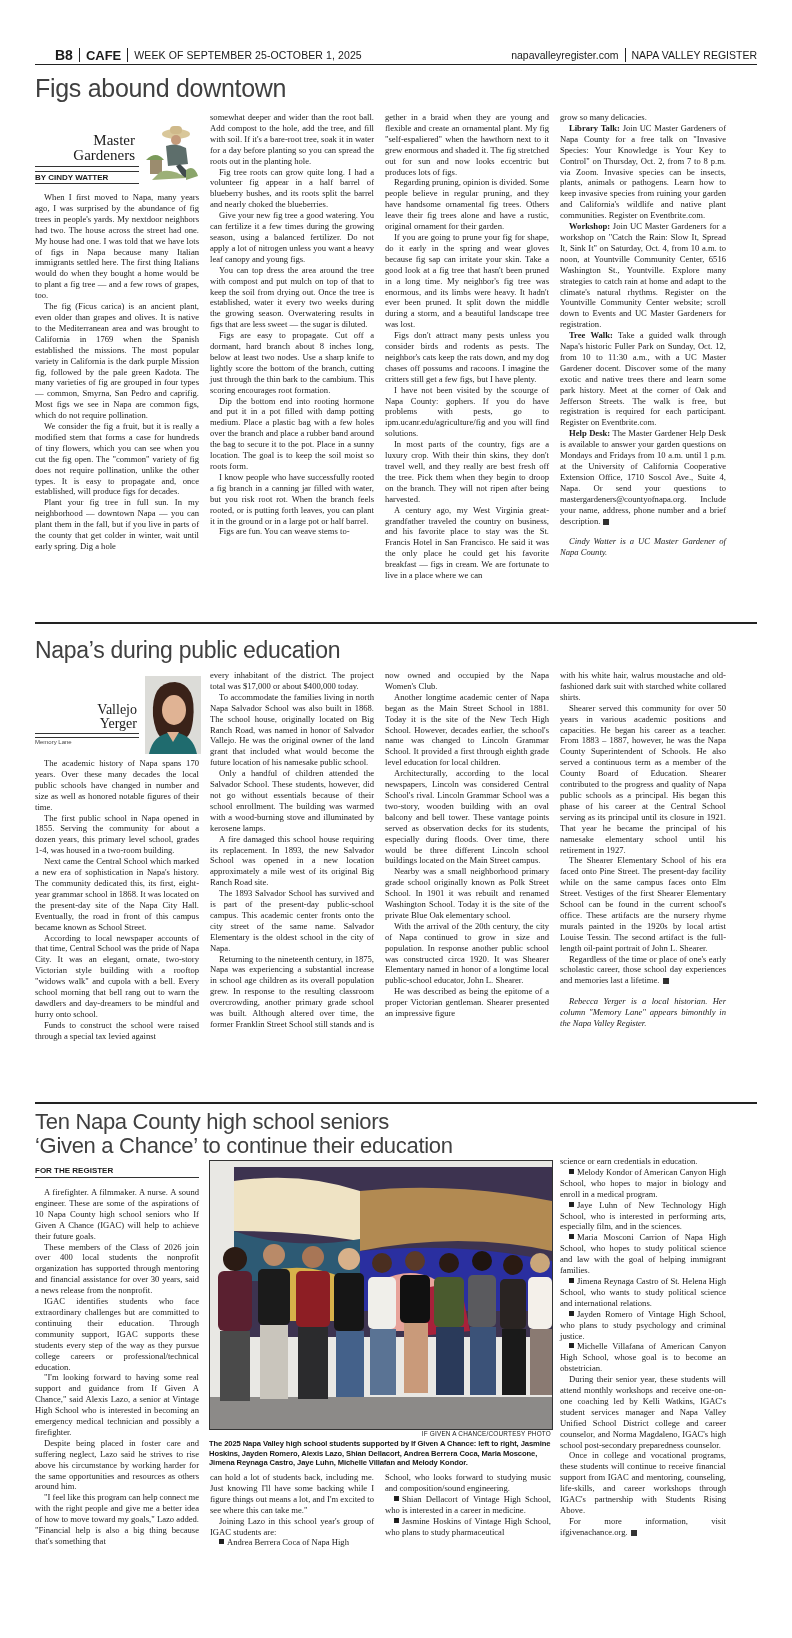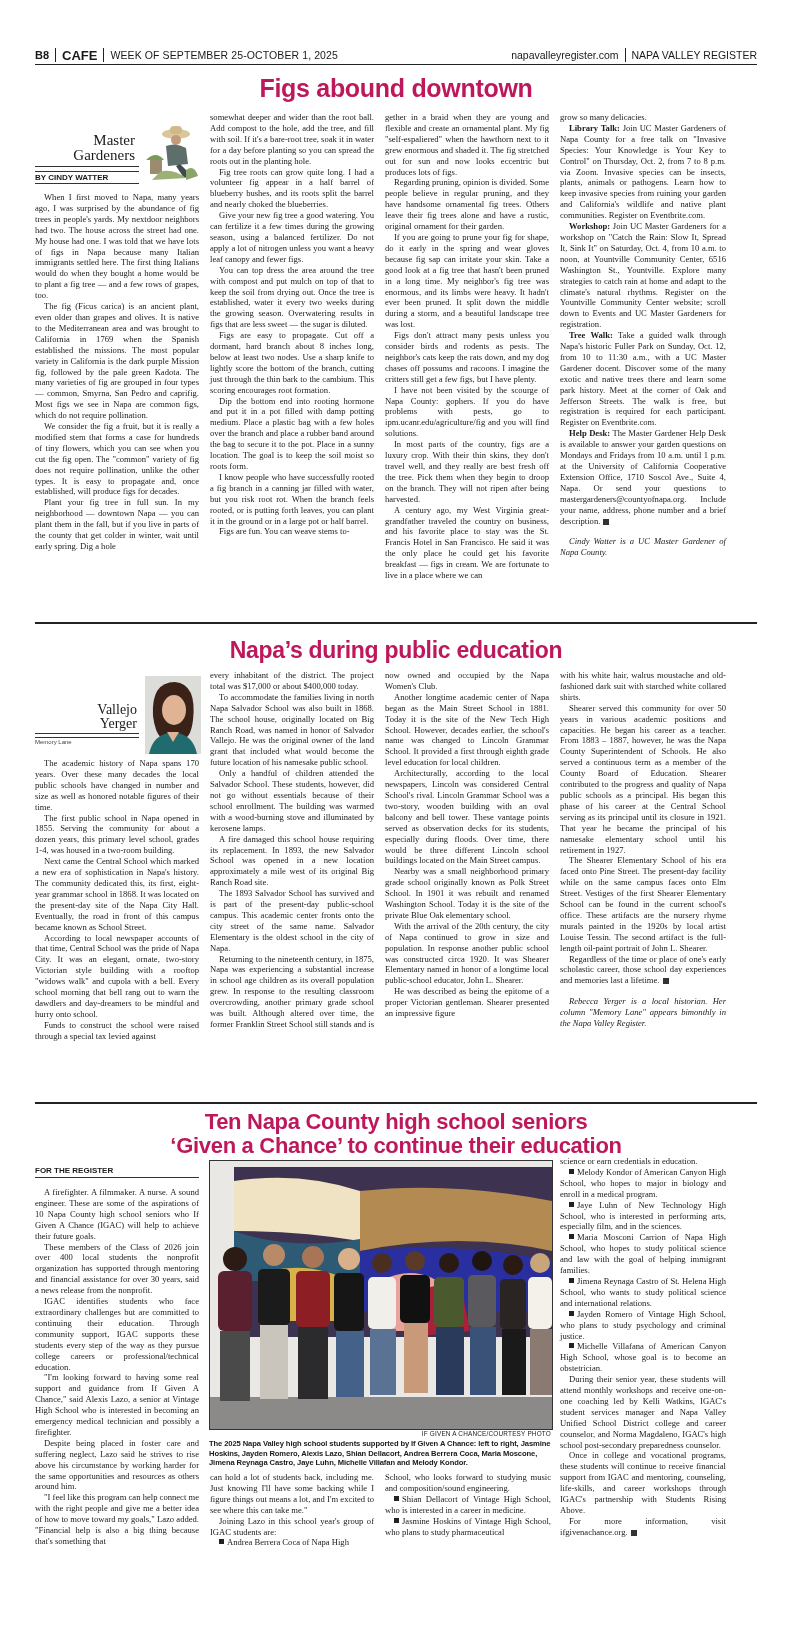--- a/index.html
+++ b/index.html
@@ -1,24 +1,24 @@
 <!DOCTYPE html>
 <html><head>
 <meta charset="utf-8">
 <style>
   html,body{margin:0;padding:0;background:#fff;}
   body{width:792px;height:1638px;position:relative;overflow:hidden;color:#1a1a1a;}
   .page{position:absolute;left:35px;top:0;width:722px;height:1638px;}
   .masthead{position:absolute;left:0;top:46px;width:722px;height:18px;border-bottom:1.5px solid #222;font-family:"Liberation Sans",sans-serif;font-size:10.5px;display:flex;align-items:center;white-space:nowrap;}
-  .masthead .pg{font-weight:bold;font-size:11px;}
+  .masthead .pg{font-weight:bold;font-size:14px;margin-left:20px;}
   .masthead .sec{font-weight:bold;font-size:13px;}
   .masthead .sep{display:inline-block;width:1px;height:14px;background:#222;margin:0 6px;}
   .masthead .week{font-size:10.5px;letter-spacing:.1px;}
   .masthead .right{margin-left:auto;display:flex;align-items:center;}
-  .headline{position:absolute;left:0;width:722px;text-align:center;font-family:"Liberation Sans",sans-serif;font-weight:bold;color:#be185d;letter-spacing:-.3px;}
+  .headline{position:absolute;left:0;width:722px;font-family:"Liberation Sans",sans-serif;font-weight:normal;color:#404040;letter-spacing:-.3px;}
   .col{position:absolute;font-family:"Liberation Serif",serif;font-size:8.6px;line-height:10.9px;text-align:justify;hyphens:auto;}
   .col p{margin:0;text-indent:9px;}
   .col p.noind{text-indent:0;}
   .col p.bio{font-style:italic;margin-top:10px;}
   .col b{font-weight:bold;}
   .rule{position:absolute;left:0;width:722px;height:1.5px;background:#222;}
   .colhead{position:absolute;font-family:"Liberation Serif",serif;text-align:right;}
   .byline{position:absolute;font-family:"Liberation Sans",sans-serif;font-weight:bold;font-size:8px;}
   .photo{position:absolute;}
   .caption{position:absolute;font-family:"Liberation Sans",sans-serif;font-weight:bold;font-size:7.6px;line-height:9.6px;letter-spacing:-.1px;}
@@ -69,21 +69,21 @@
 
   <div class="col" style="left:0;top:192px;width:164px;">
     <p>When I first moved to Napa, many years ago, I was surprised by the abundance of fig trees in people's yards. My nextdoor neighbors had two. The house across the street had one. My house had one. I was told that we have lots of figs in Napa because many Italian immigrants settled here. The first thing Italians would do when they bought a home would be to plant a fig tree — and a few rows of grapes, too.</p>
     <p>The fig (Ficus carica) is an ancient plant, even older than grapes and olives. It is native to the Mediterranean area and was brought to California in 1769 when the Spanish established the missions. The most popular variety in California is the dark purple Mission fig, followed by the pale green Kadota. The many varieties of fig are grouped in four types — common, Smyrna, San Pedro and caprifig. Most figs we see in Napa are common figs, which do not require pollination.</p>
     <p>We consider the fig a fruit, but it is really a modified stem that forms a case for hundreds of tiny flowers, which you can see when you cut the fig open. The "common" variety of fig does not require pollination, unlike the other types. It is easy to propagate and, once established, will produce figs for decades.</p>
     <p>Plant your fig tree in full sun. In my neighborhood — downtown Napa — you can plant them in the fall, but if you live in parts of the county that get colder in winter, wait until early spring. Dig a hole</p>
   </div>
   <div class="col" style="left:175px;top:112px;width:164px;">
     <p class="noind">somewhat deeper and wider than the root ball. Add compost to the hole, add the tree, and fill with soil. If it's a bare-root tree, soak it in water for a day before planting so you can spread the roots out in the planting hole.</p>
     <p>Fig tree roots can grow quite long. I had a volunteer fig appear in a half barrel of blueberry bushes, and its roots split the barrel and nearly choked the blueberries.</p>
-    <p>Give your new fig tree a good watering. You can fertilize it a few times during the growing season, using a balanced fertilizer. Do not apply a lot of nitrogen unless you want a heavy leaf canopy and fewer figs.</p>
+    <p>Give your new fig tree a good watering. You can fertilize it a few times during the growing season, using a balanced fertilizer. Do not apply a lot of nitrogen unless you want a heavy leaf canopy and young figs.</p>
     <p>You can top dress the area around the tree with compost and put mulch on top of that to keep the soil from drying out. Once the tree is established, water it every two weeks during the growing season. Overwatering results in figs that are less sweet — the sugar is diluted.</p>
     <p>Figs are easy to propagate. Cut off a dormant, hard branch about 8 inches long, below at least two nodes. Use a sharp knife to lightly score the bottom of the branch, cutting just through the thin bark to the cambium. This scoring encourages root formation.</p>
     <p>Dip the bottom end into rooting hormone and put it in a pot filled with damp potting medium. Place a plastic bag with a few holes over the branch and place a rubber band around the bag to secure it to the pot. Place in a sunny location. The goal is to keep the soil moist so roots form.</p>
     <p>I know people who have successfully rooted a fig branch in a canning jar filled with water, but you risk root rot. When the branch feels rooted, or is putting forth leaves, you can plant it in the ground or in a large pot or half barrel.</p>
     <p>Figs are fun. You can weave stems to-</p>
   </div>
   <div class="col" style="left:350px;top:112px;width:164px;">
     <p class="noind">gether in a braid when they are young and flexible and create an ornamental plant. My fig "self-espaliered" when the hawthorn next to it grew enormous and shaded it. The fig stretched out for sun and now looks eccentric but produces lots of figs.</p>
     <p>Regarding pruning, opinion is divided. Some people believe in regular pruning, and they have handsome ornamental fig trees. Others leave their fig trees alone and have a rustic, original ornament for their garden.</p>
     <p>If you are going to prune your fig for shape, do it early in the spring and wear gloves because fig sap can irritate your skin. Take a good look at a fig tree that hasn't been pruned in a long time. My neighbor's fig tree was enormous, and its limbs were heavy. It hadn't ever been pruned. It split down the middle during a storm, and a beautiful landscape tree was lost.</p>

